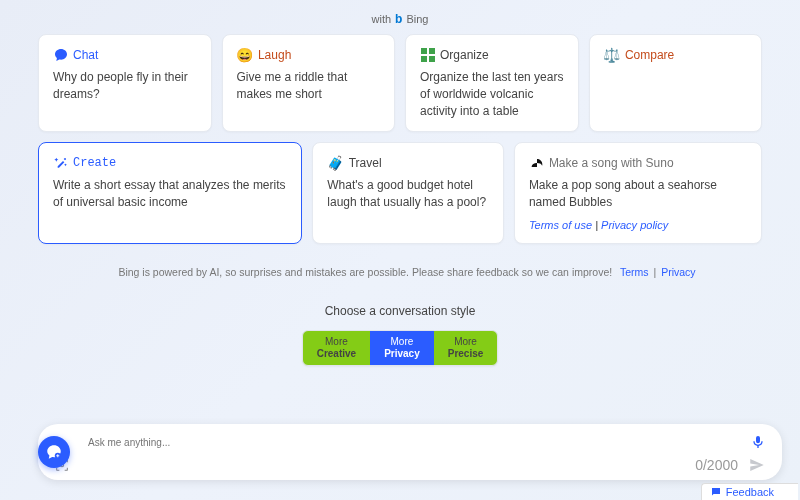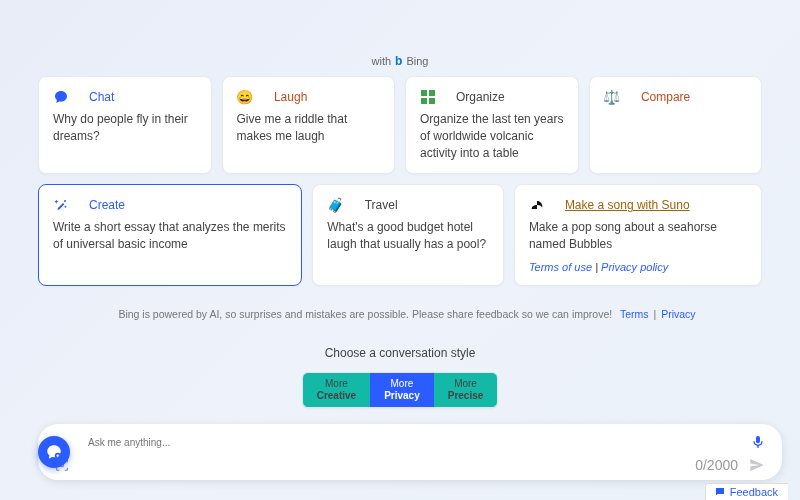--- a/index.html
+++ b/index.html
@@ -16,21 +16,20 @@
   .header {
     text-align: center;
     padding: 12px 0 8px;
     font-size: 11px;
     color: #666;
   }
   .header .bing-logo {
     display: inline-flex;
     align-items: center;
     gap: 4px;
-    margin-top: 42px;
   }
   .header .bing-icon { color: #0078d4; font-weight: bold; font-size: 12px; }
   .cards-row {
     display: flex;
     gap: 10px;
     padding: 0 38px;
     margin-bottom: 10px;
   }
   .card {
     background: #fff;
@@ -40,44 +39,44 @@
     flex: 1;
     box-shadow: 0 1px 2px rgba(0,0,0,0.03);
     cursor: pointer;
   }
   .card.selected {
     border: 1.5px solid #2b5cff;
   }
   .card-header {
     display: flex;
     align-items: center;
-    gap: 20px;
+    gap: 4px;
     margin-bottom: 6px;
     font-size: 12px;
   }
   .card-title { font-weight: 500; }
   .card-body {
     font-size: 12px;
     color: #444;
     line-height: 1.4;
   }
   .card-links {
     margin-top: 8px;
     font-size: 11px;
     font-style: italic;
   }
   .card-links a { color: #2b5cff; text-decoration: none; cursor: pointer; }
   .icon-emoji { font-size: 14px; }
   .title-chat { color: #2b5cff; }
   .title-laugh { color: #c44c1c; }
   .title-organize { color: #444; }
   .title-compare { color: #c44c1c; }
-  .title-create { color: #2b5cff; }
+  .title-create { color: #2b5cff; font-family: Liberation Mono, monospace; }
   .title-travel { color: #444; }
-  .title-suno { color: #a16207; text-decoration: underline; }
+  .title-suno { color: #737373; }
   .cards-row.second { padding: 0 38px; }
   .cards-row.second .card:nth-child(1) { flex: 1.45; }
   .cards-row.second .card:nth-child(2) { flex: 1; }
   .cards-row.second .card:nth-child(3) { flex: 1.35; }
   .disclaimer {
     text-align: center;
     font-size: 10.5px;
     color: #777;
     margin-top: 22px;
     padding-left: 16px;
@@ -87,21 +86,21 @@
     text-align: center;
     margin-top: 26px;
   }
   .style-label {
     font-size: 12px;
     color: #444;
     margin-bottom: 12px;
   }
   .style-toggle {
     display: inline-flex;
-    background: #14b8a6;
+    background: #84cc16;
     border: 1px solid #e0e4ec;
     border-radius: 6px;
     overflow: hidden;
     box-shadow: 0 1px 2px rgba(0,0,0,0.05);
   }
   .style-opt {
     padding: 5px 14px;
     font-size: 10px;
     line-height: 1.2;
     text-align: center;
@@ -160,28 +159,28 @@
     background: #2b5cff;
     display: flex;
     align-items: center;
     justify-content: center;
     color: #fff;
     box-shadow: 0 2px 6px rgba(43,92,255,0.4);
     z-index: 2;
   }
   .feedback {
     position: absolute;
-    right: 12px;
+    right: 2px;
     bottom: 0;
     background: #fff;
     border: 1px solid #ddd;
     border-bottom: none;
     border-right: none;
     border-top-left-radius: 4px;
-    padding: 2px 10px 2px 8px;
+    padding: 2px 24px 2px 8px;
     font-size: 11px;
     color: #2b5cff;
     display: flex;
     align-items: center;
     gap: 4px;
     cursor: pointer;
   }
   svg { display: block; }
 </style>
 </head>
@@ -206,21 +205,21 @@
       <span class="card-title title-chat">Chat</span>
     </div>
     <div class="card-body">Why do people fly in their dreams?</div>
   </div>
 
   <div class="card">
     <div class="card-header">
       <span class="icon-emoji">😄</span>
       <span class="card-title title-laugh">Laugh</span>
     </div>
-    <div class="card-body">Give me a riddle that makes me laugh</div>
+    <div class="card-body">Give me a riddle that makes me short</div>
   </div>
 
   <div class="card">
     <div class="card-header">
       <span class="icon-emoji">
         <svg width="16" height="16" viewBox="0 0 16 16">
             <rect x="1" y="1" width="6" height="6" fill="#3fa24a"></rect>
             <rect x="9" y="1" width="6" height="6" fill="#3fa24a"></rect>
             <rect x="1" y="9" width="6" height="6" fill="#3fa24a"></rect>
             <rect x="9" y="9" width="6" height="6" fill="#3fa24a"></rect>

